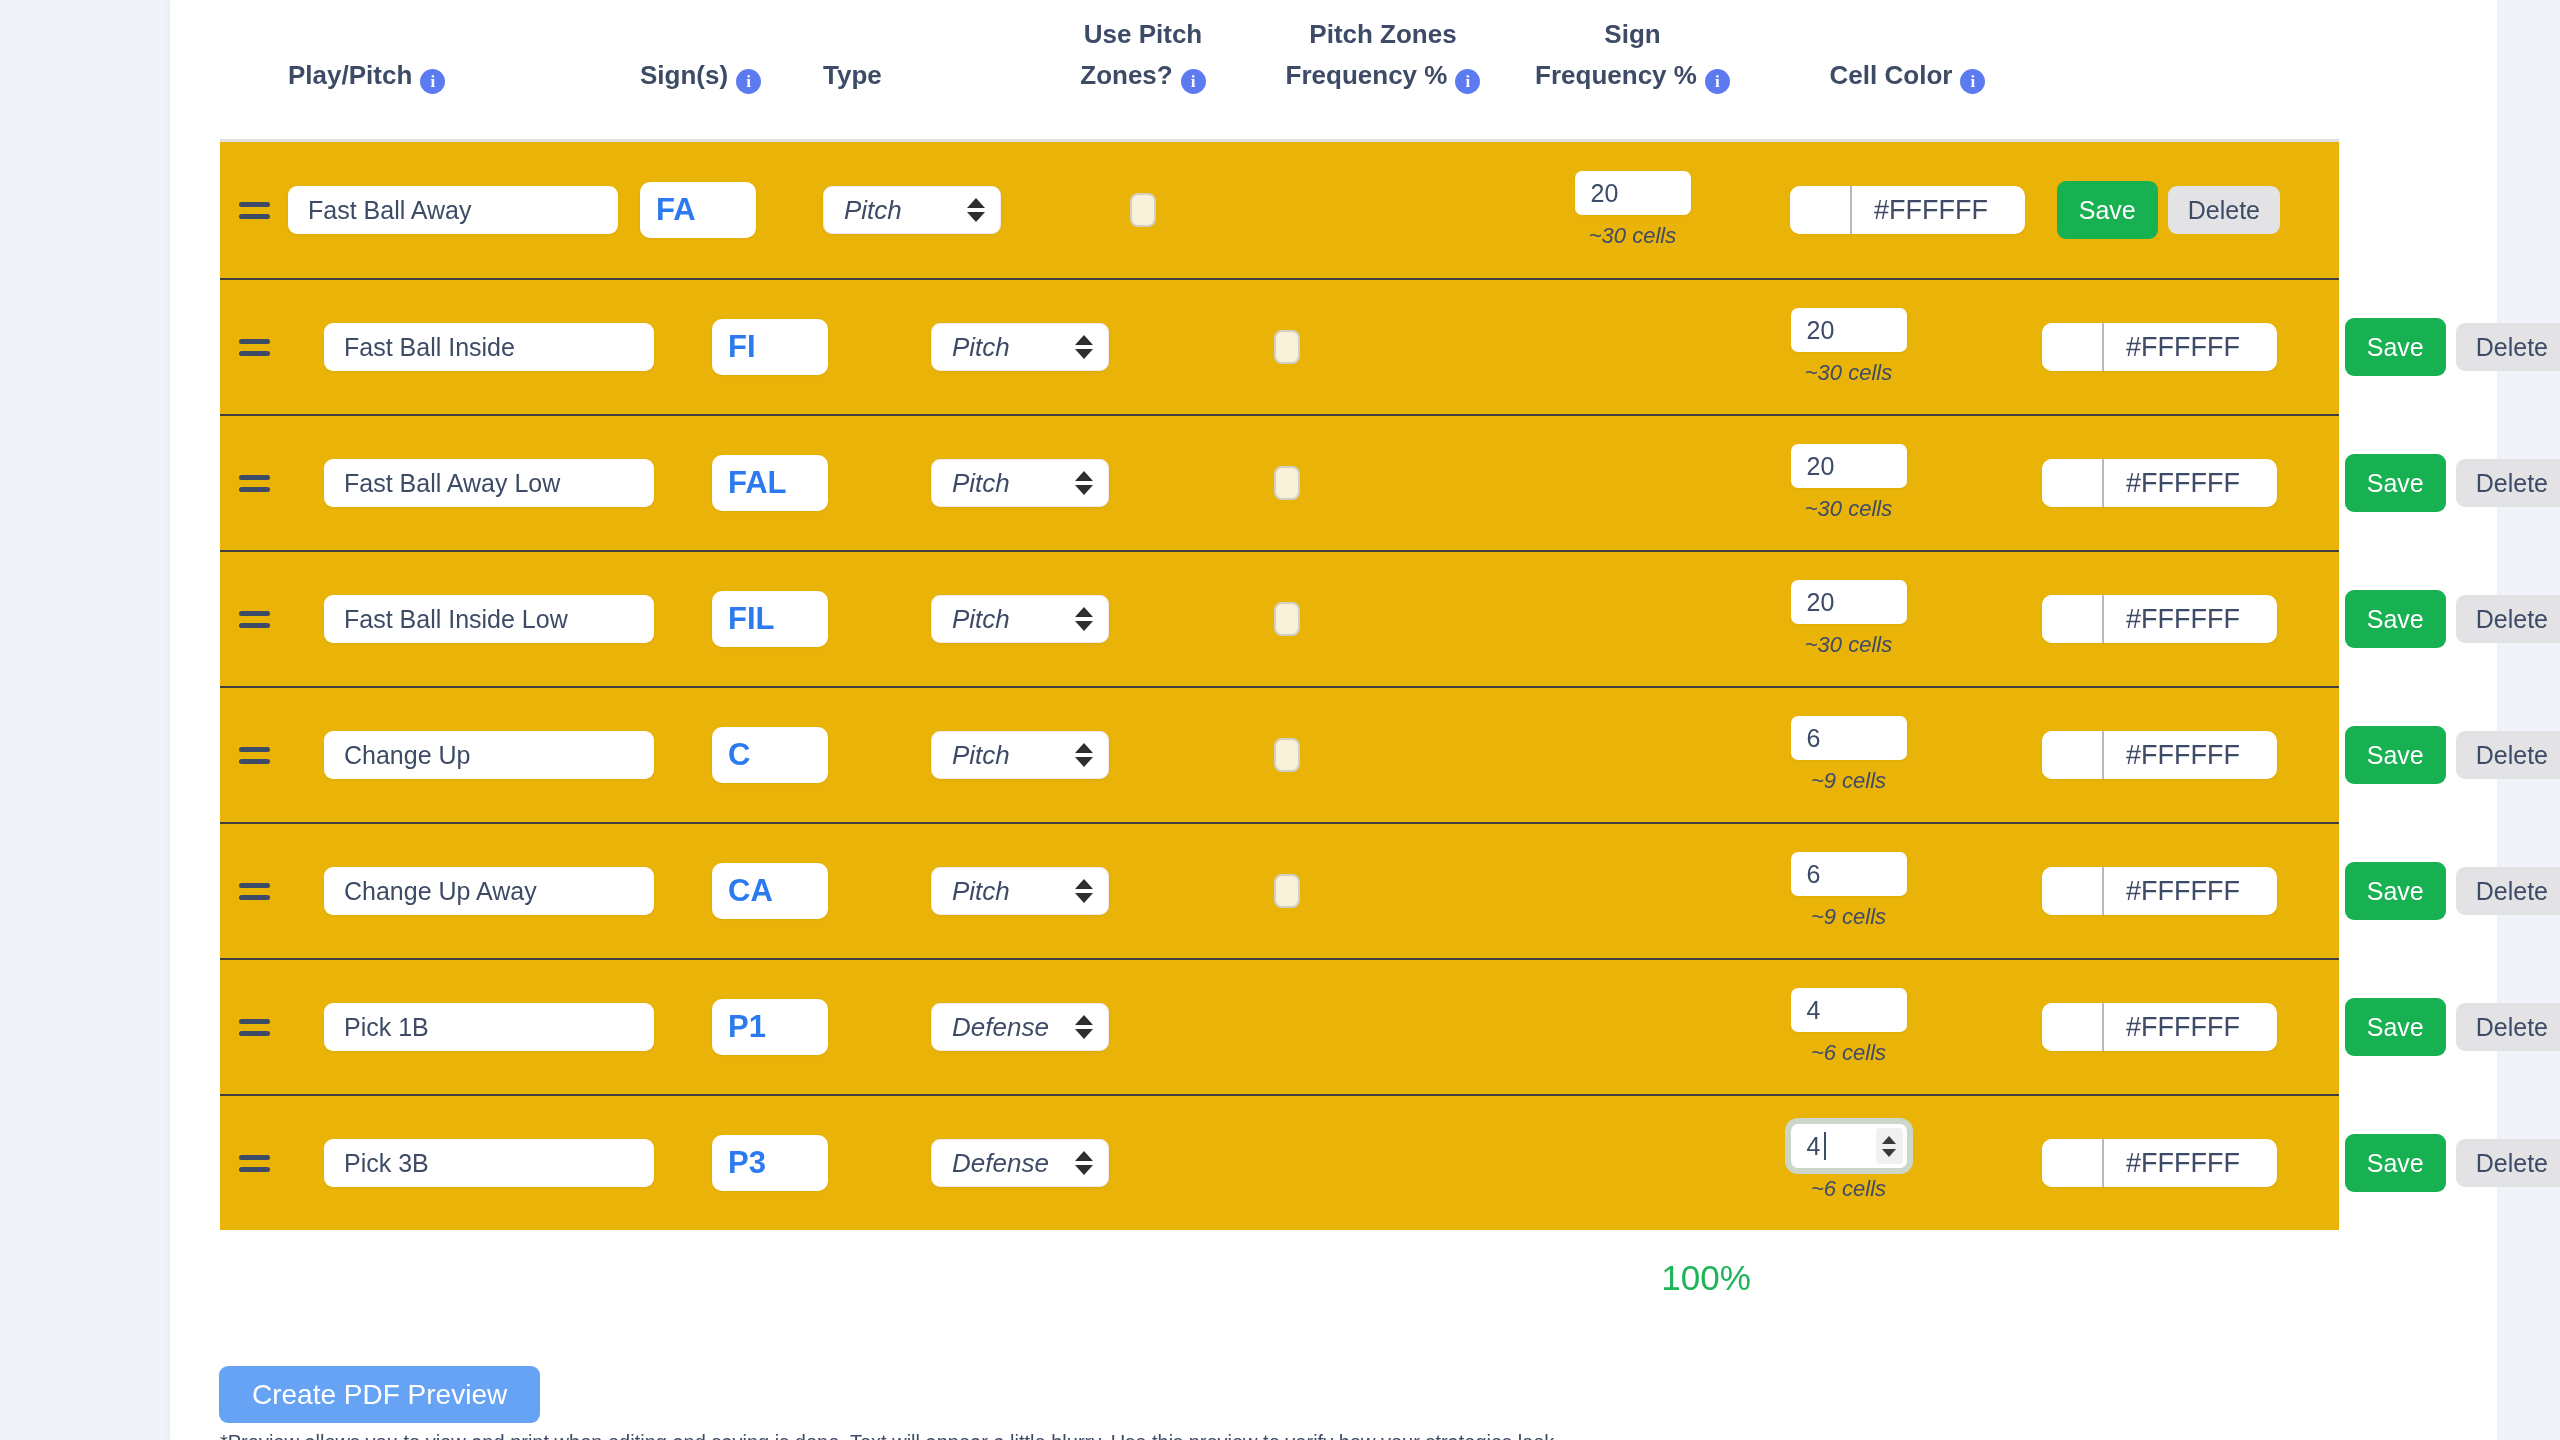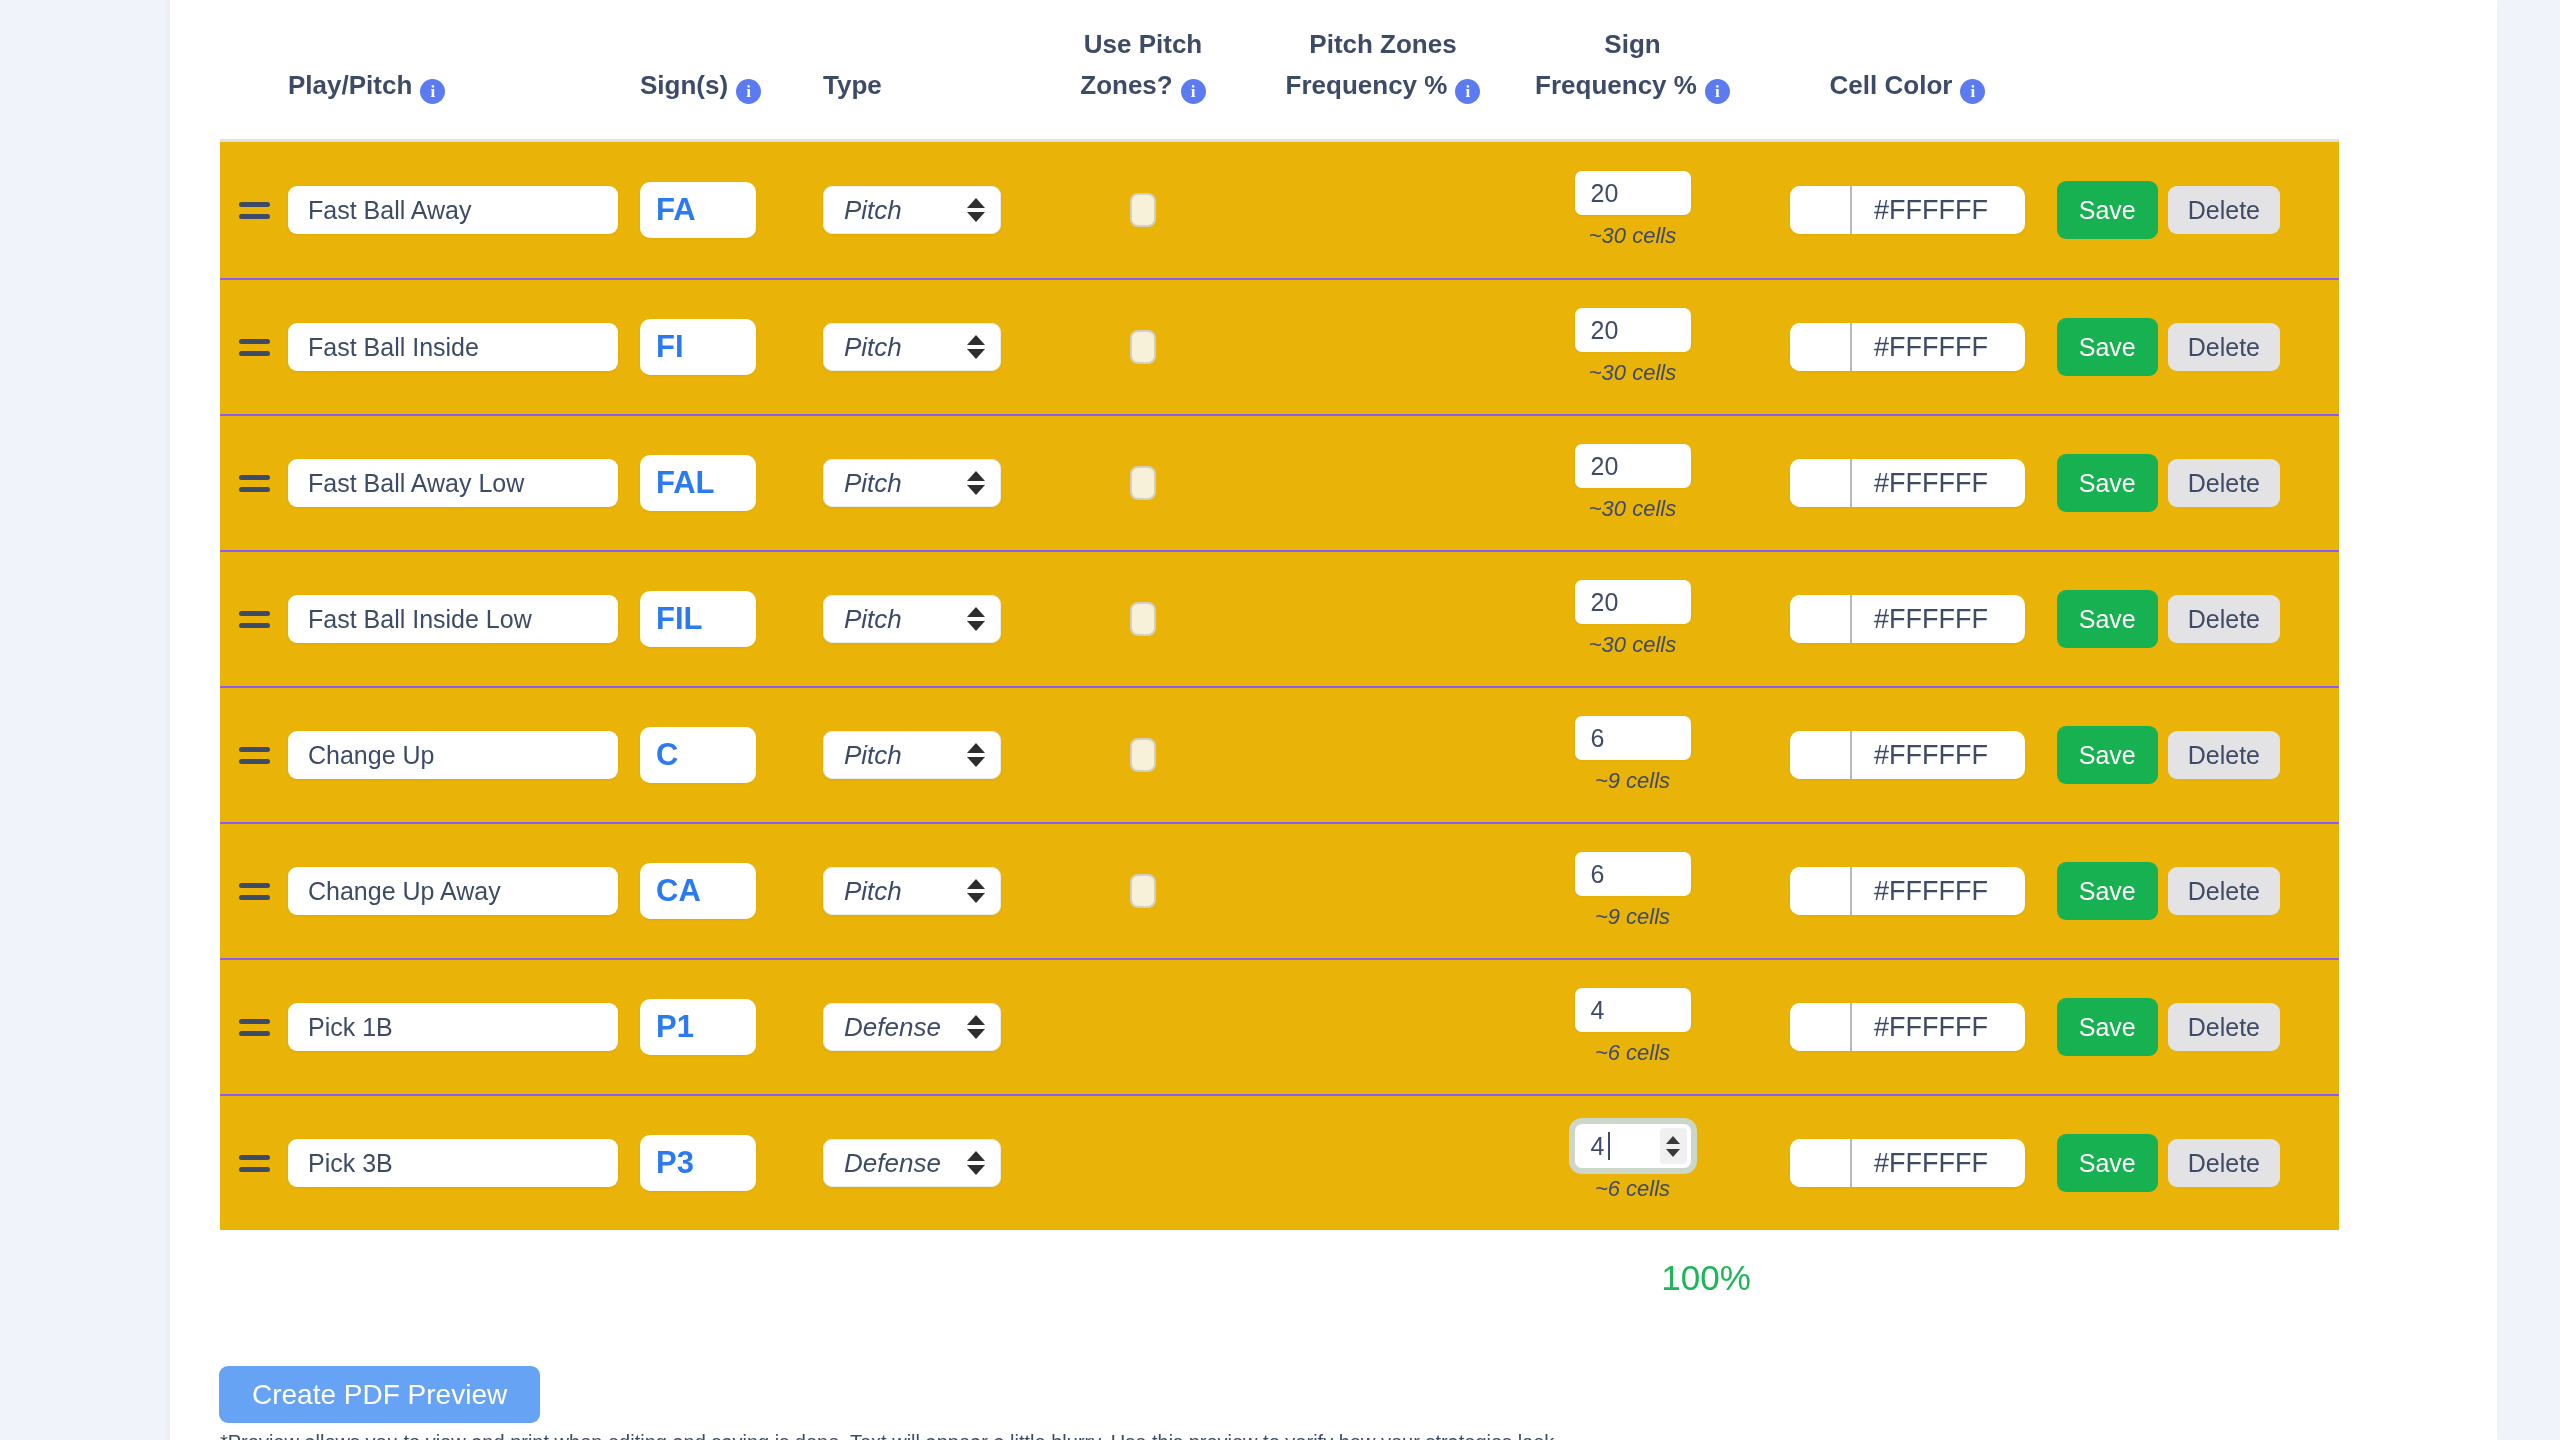--- a/index.html
+++ b/index.html
@@ -19,42 +19,42 @@
   .table-area { position:absolute; left:50px; top:0; width:2119px; }
 
   .grid {
     display:grid;
     grid-template-columns:68px 330px 162px 230px 266px 214px 285px 265px 299px;
     width:2119px;
   }
   .header-row { height:139px; align-items:end; padding-bottom:0; }
   .header-row .hcell {
     font-size:26px; font-weight:700; color:#3e4b66;
-    line-height:41px; padding-bottom:33px; white-space:nowrap;
+    line-height:41px; padding-bottom:43px; white-space:nowrap;
   }
   .h-left { justify-self:start; }
   .h-center { justify-self:center; text-align:center; }
   .ml22 { margin-left:22px; }
   .ml43 { margin-left:43px; }
 
   .info-icon {
     display:inline-flex; align-items:center; justify-content:center;
     width:25px; height:25px; border-radius:50%;
     background:#5d7bf0; color:#ffffff;
     font-size:17px; font-weight:700; font-style:normal;
     vertical-align:-3px; margin-left:8px;
     font-family:"Liberation Serif", serif;
   }
 
   .rows-block { border-top:3px solid #e0e0e0; }
   .row {
     height:136px; align-items:center;
     background:#eab308;
   }
-  .row + .row { border-top:2px solid #8b5cf6; }
+  .row + .row { border-top:2px solid #404040;gap:36px; }
 
   .cell { display:flex; align-items:center; }
 
   
   .drag-handle { justify-content:center; width:68px; cursor:grab; }
   .drag-handle .bars { display:flex; flex-direction:column; gap:7px; }
   .drag-handle .bars i { display:block; width:31px; height:5px; border-radius:3px; background:#3e4b66; }
 
   
   .play-input {

